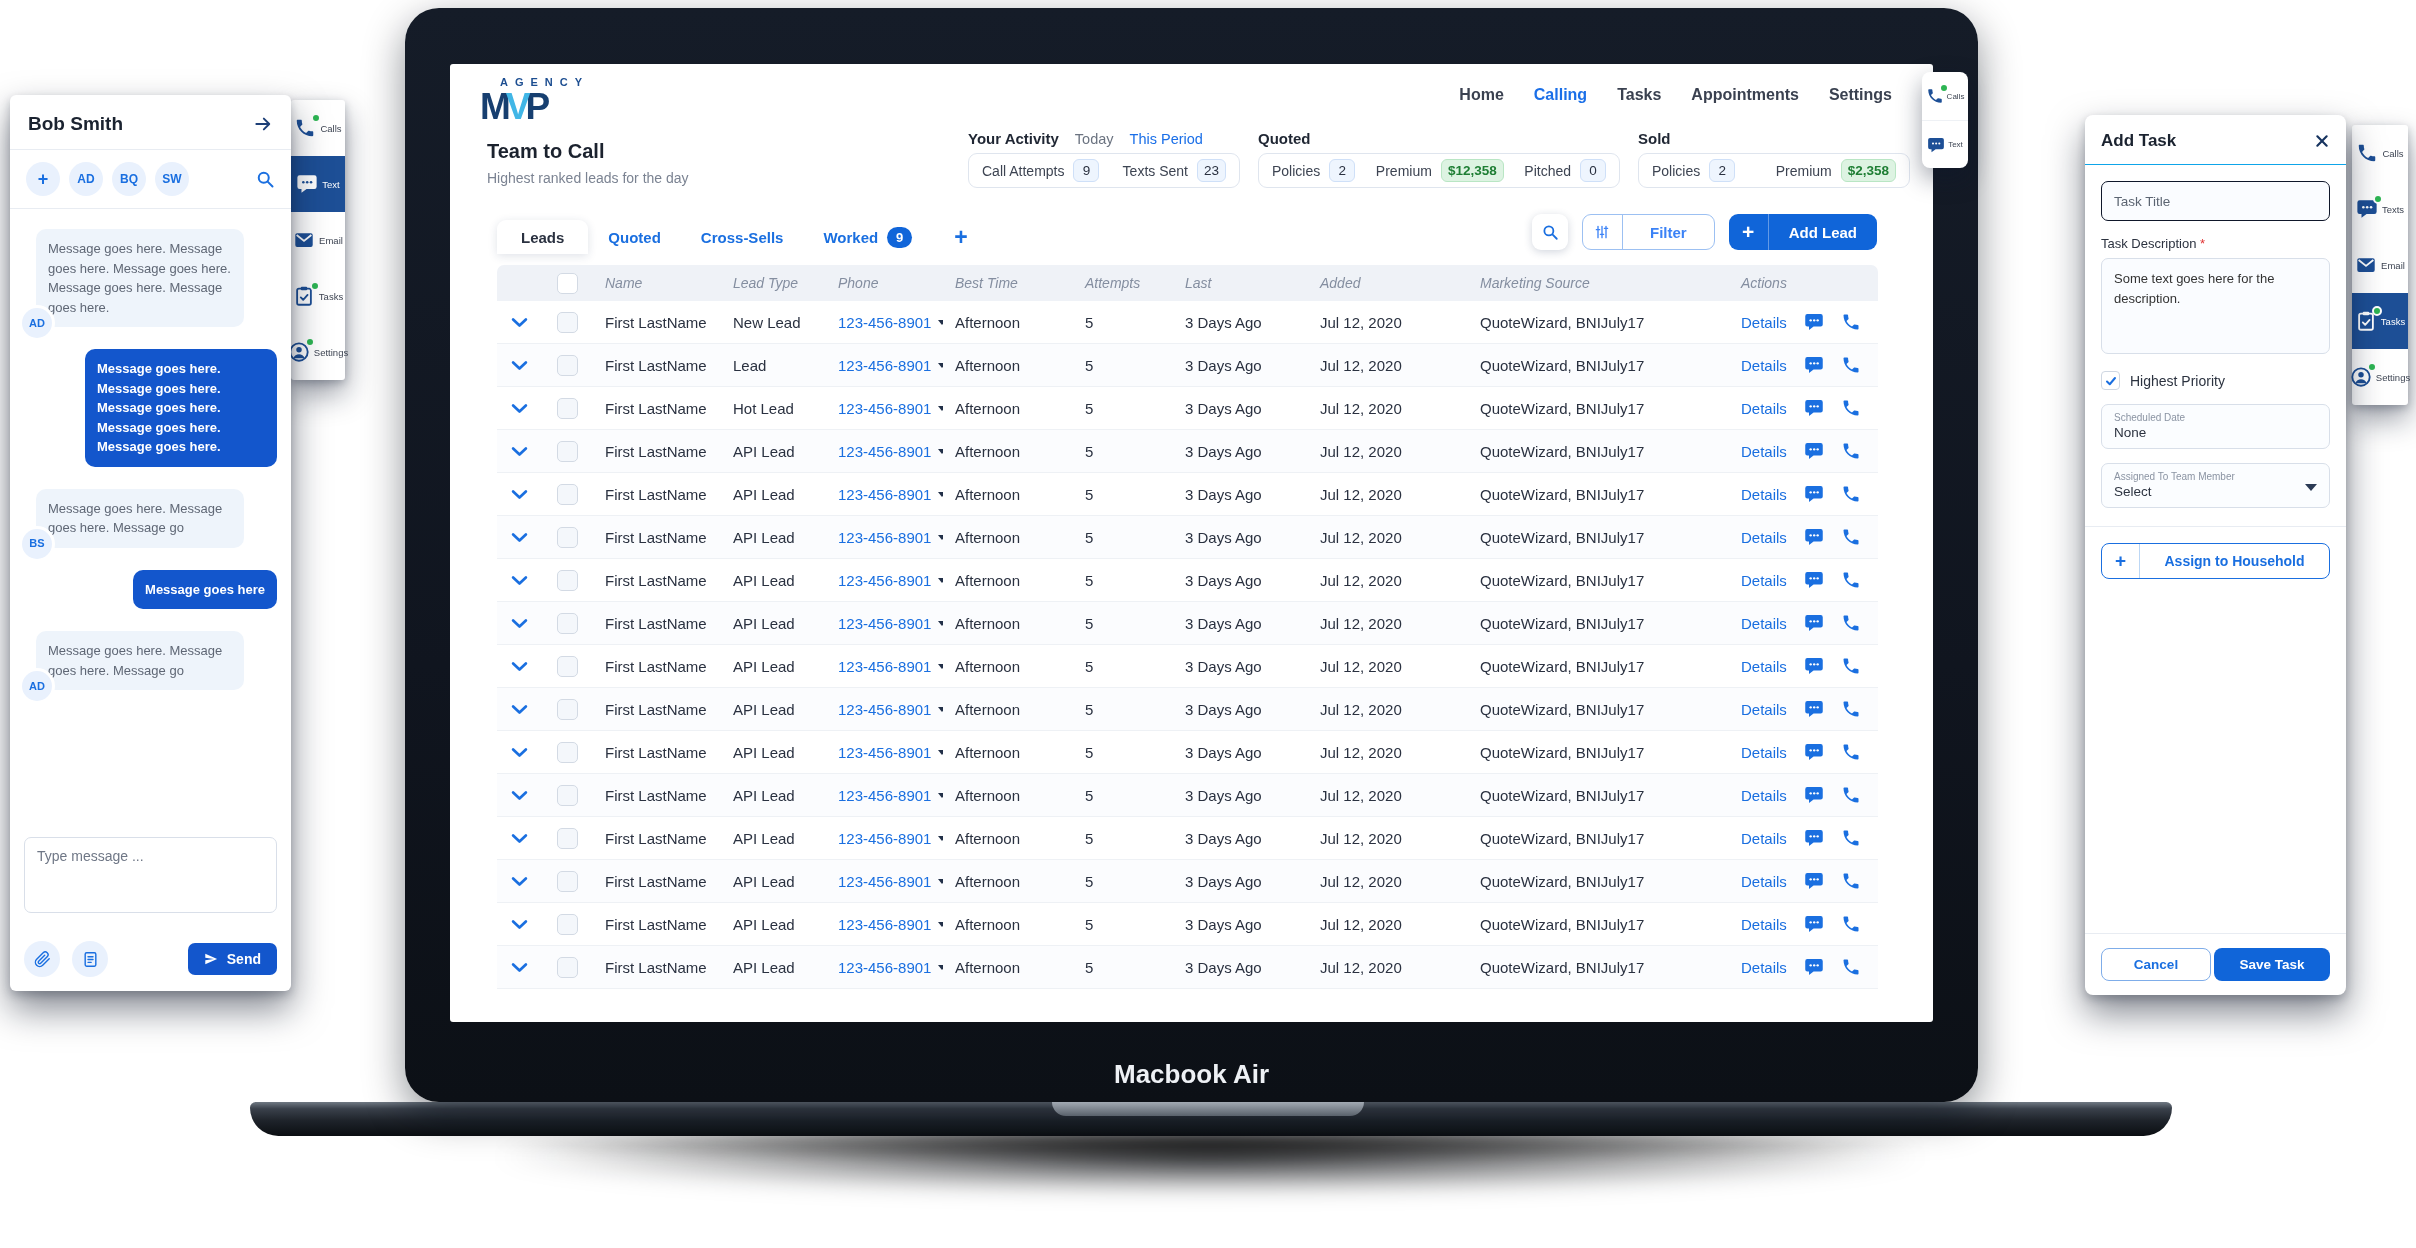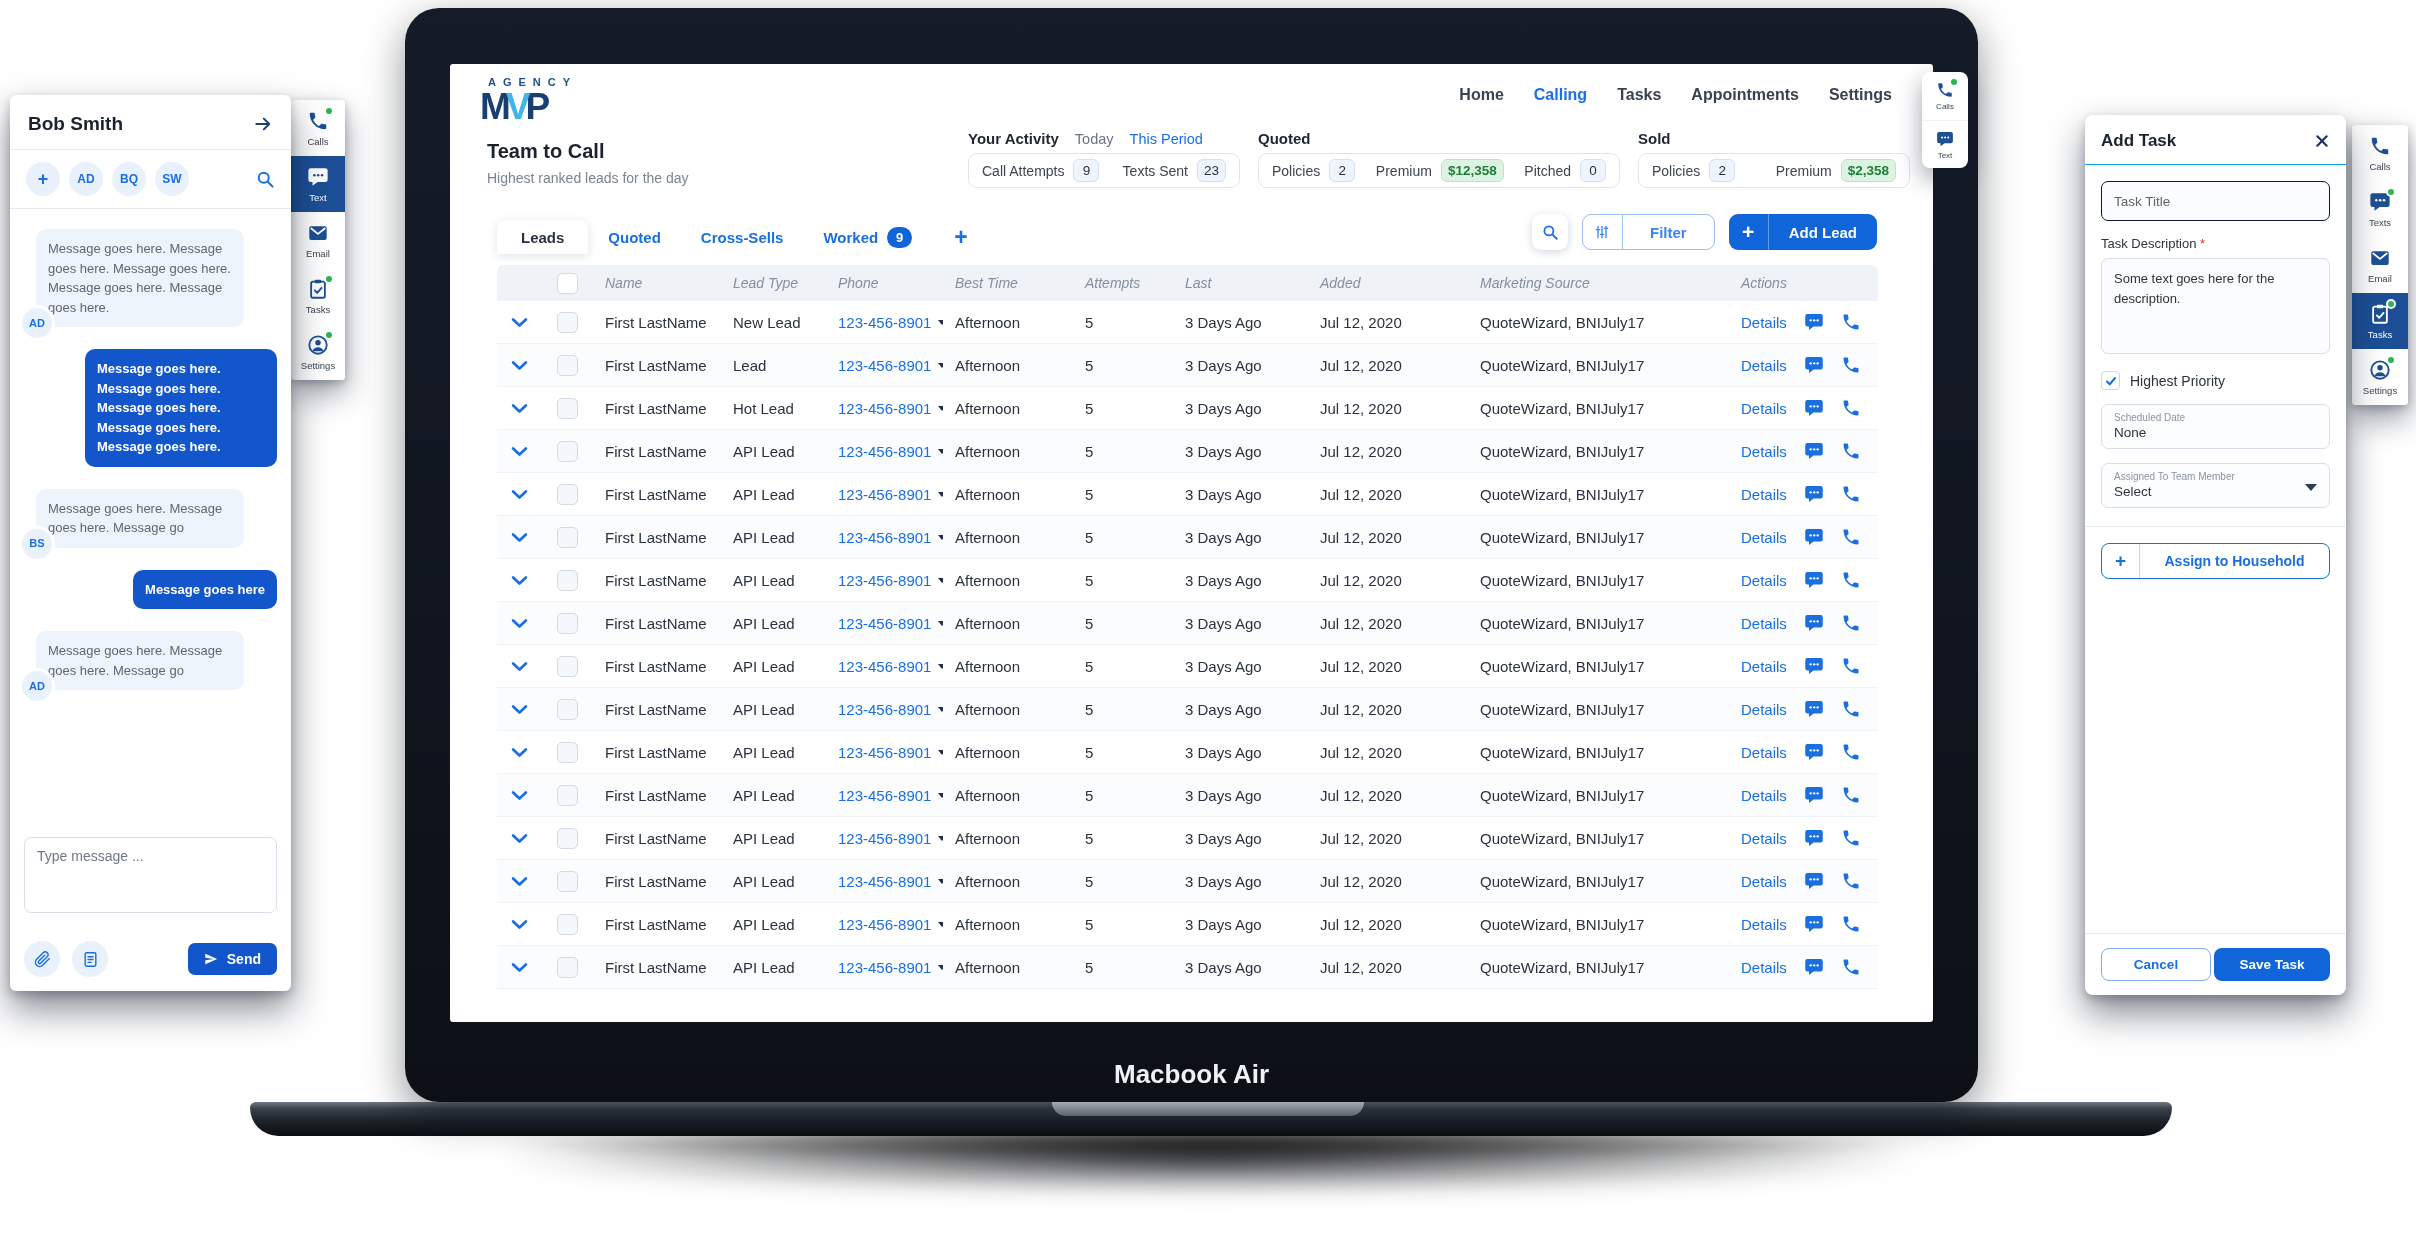--- a/index.html
+++ b/index.html
@@ -21,21 +21,21 @@
     background: linear-gradient(180deg,#707983 0%, #3a414b 20%, #1e232a 55%, #0b0e12 100%); border-radius:6px 6px 30px 30px; }
   .base-notch { position:absolute; left:1052px; top:1102px; width:312px; height:14px; z-index:2;
     background: linear-gradient(180deg,#a2aab3,#59616b); border-radius:0 0 18px 18px; }
 
   
   svg { display:block; }
   .dot { position:absolute; top:-4px; right:-5px; width:10px; height:10px; border-radius:50%; background:#2db553; border:2px solid #fff; }
 
   
   .brand { position:absolute; left:30px; top:12px; }
-  .brand-word { font-size:11px; font-weight:700; letter-spacing:7px; color:#1d4e91; margin-left:8px; }
+  .brand-word { font-size:11px; font-weight:700; letter-spacing:7px; color:#1d4e91; margin-left:20px; }
   .brand-mvp { display:flex; font-size:37px; font-weight:800; color:#173f70; line-height:1.0; }
   .brand-mvp .v { color:#41b6e6; margin:0 -5px; position:relative; z-index:1; }
   .nav { position:absolute; top:22px; right:41px; display:flex; gap:30px; font-size:16px; font-weight:600; color:#3a4150;justify-content:flex-end; }
   .nav-item { cursor:pointer; }
   .nav-item.active { color:#1a6fe8; }
   .page-head { position:absolute; left:37px; top:76px; }
   .page-title { font-size:20px; font-weight:700; color:#1b222e; }
   .page-subtitle { margin-top:7px; font-size:14px; color:#7b8392; }
 
   
@@ -87,21 +87,21 @@
   .caret { width:0; height:0; border-left:4.5px solid transparent; border-right:4.5px solid transparent; border-top:5.5px solid #223048; margin-left:7px; cursor:pointer; }
   .c-actions { display:flex; align-items:center; gap:17px; padding-left:46px; }
   .details-link { color:#1a6fe0; cursor:pointer; }
   .action-ic { color:#1a6fe0; cursor:pointer; }
   .action-ic svg { width:20px; height:20px; }
 
   
   .side-toolbar { position:absolute; background:#fff; box-shadow:0 14px 30px rgba(12,22,44,.42), 0 3px 8px rgba(12,22,44,.25); border-radius:3px; z-index:4; }
   .side-toolbar.left { left:291px; top:100px; width:54px; }
   .side-toolbar.right { left:2352px; top:125px; width:56px; }
-  .side-item { height:56px; display:flex; flex-direction:column; align-items:center; justify-content:center; gap:4px; color:#1d4f96; cursor:pointer; }
+  .side-item { height:56px; display:flex; flex-direction:row; align-items:center; justify-content:center; gap:4px; color:#1d4f96; cursor:pointer; }
   .side-item svg { width:22px; height:22px; }
   .side-icon { position:relative; display:flex; }
   .side-label { font-size:9.5px; color:#3e4553; }
   .side-item.active { background:#1d4f96; color:#fff; --dot:#1d4f96; --bg:#1d4f96; }
   .side-item.active .side-label { color:#fff; }
   .mini-toolbar { position:absolute; left:1922px; top:72px; width:46px; background:#fff; border-radius:8px; box-shadow:0 10px 24px rgba(12,22,44,.4); z-index:5; }
   .mini-toolbar .side-item { height:48px; gap:3px; }
   .mini-toolbar .side-item svg { width:18px; height:18px; }
   .mini-toolbar .side-label { font-size:8px; }
   .mini-toolbar .side-item + .side-item { border-top:1px solid #eef1f5; }

